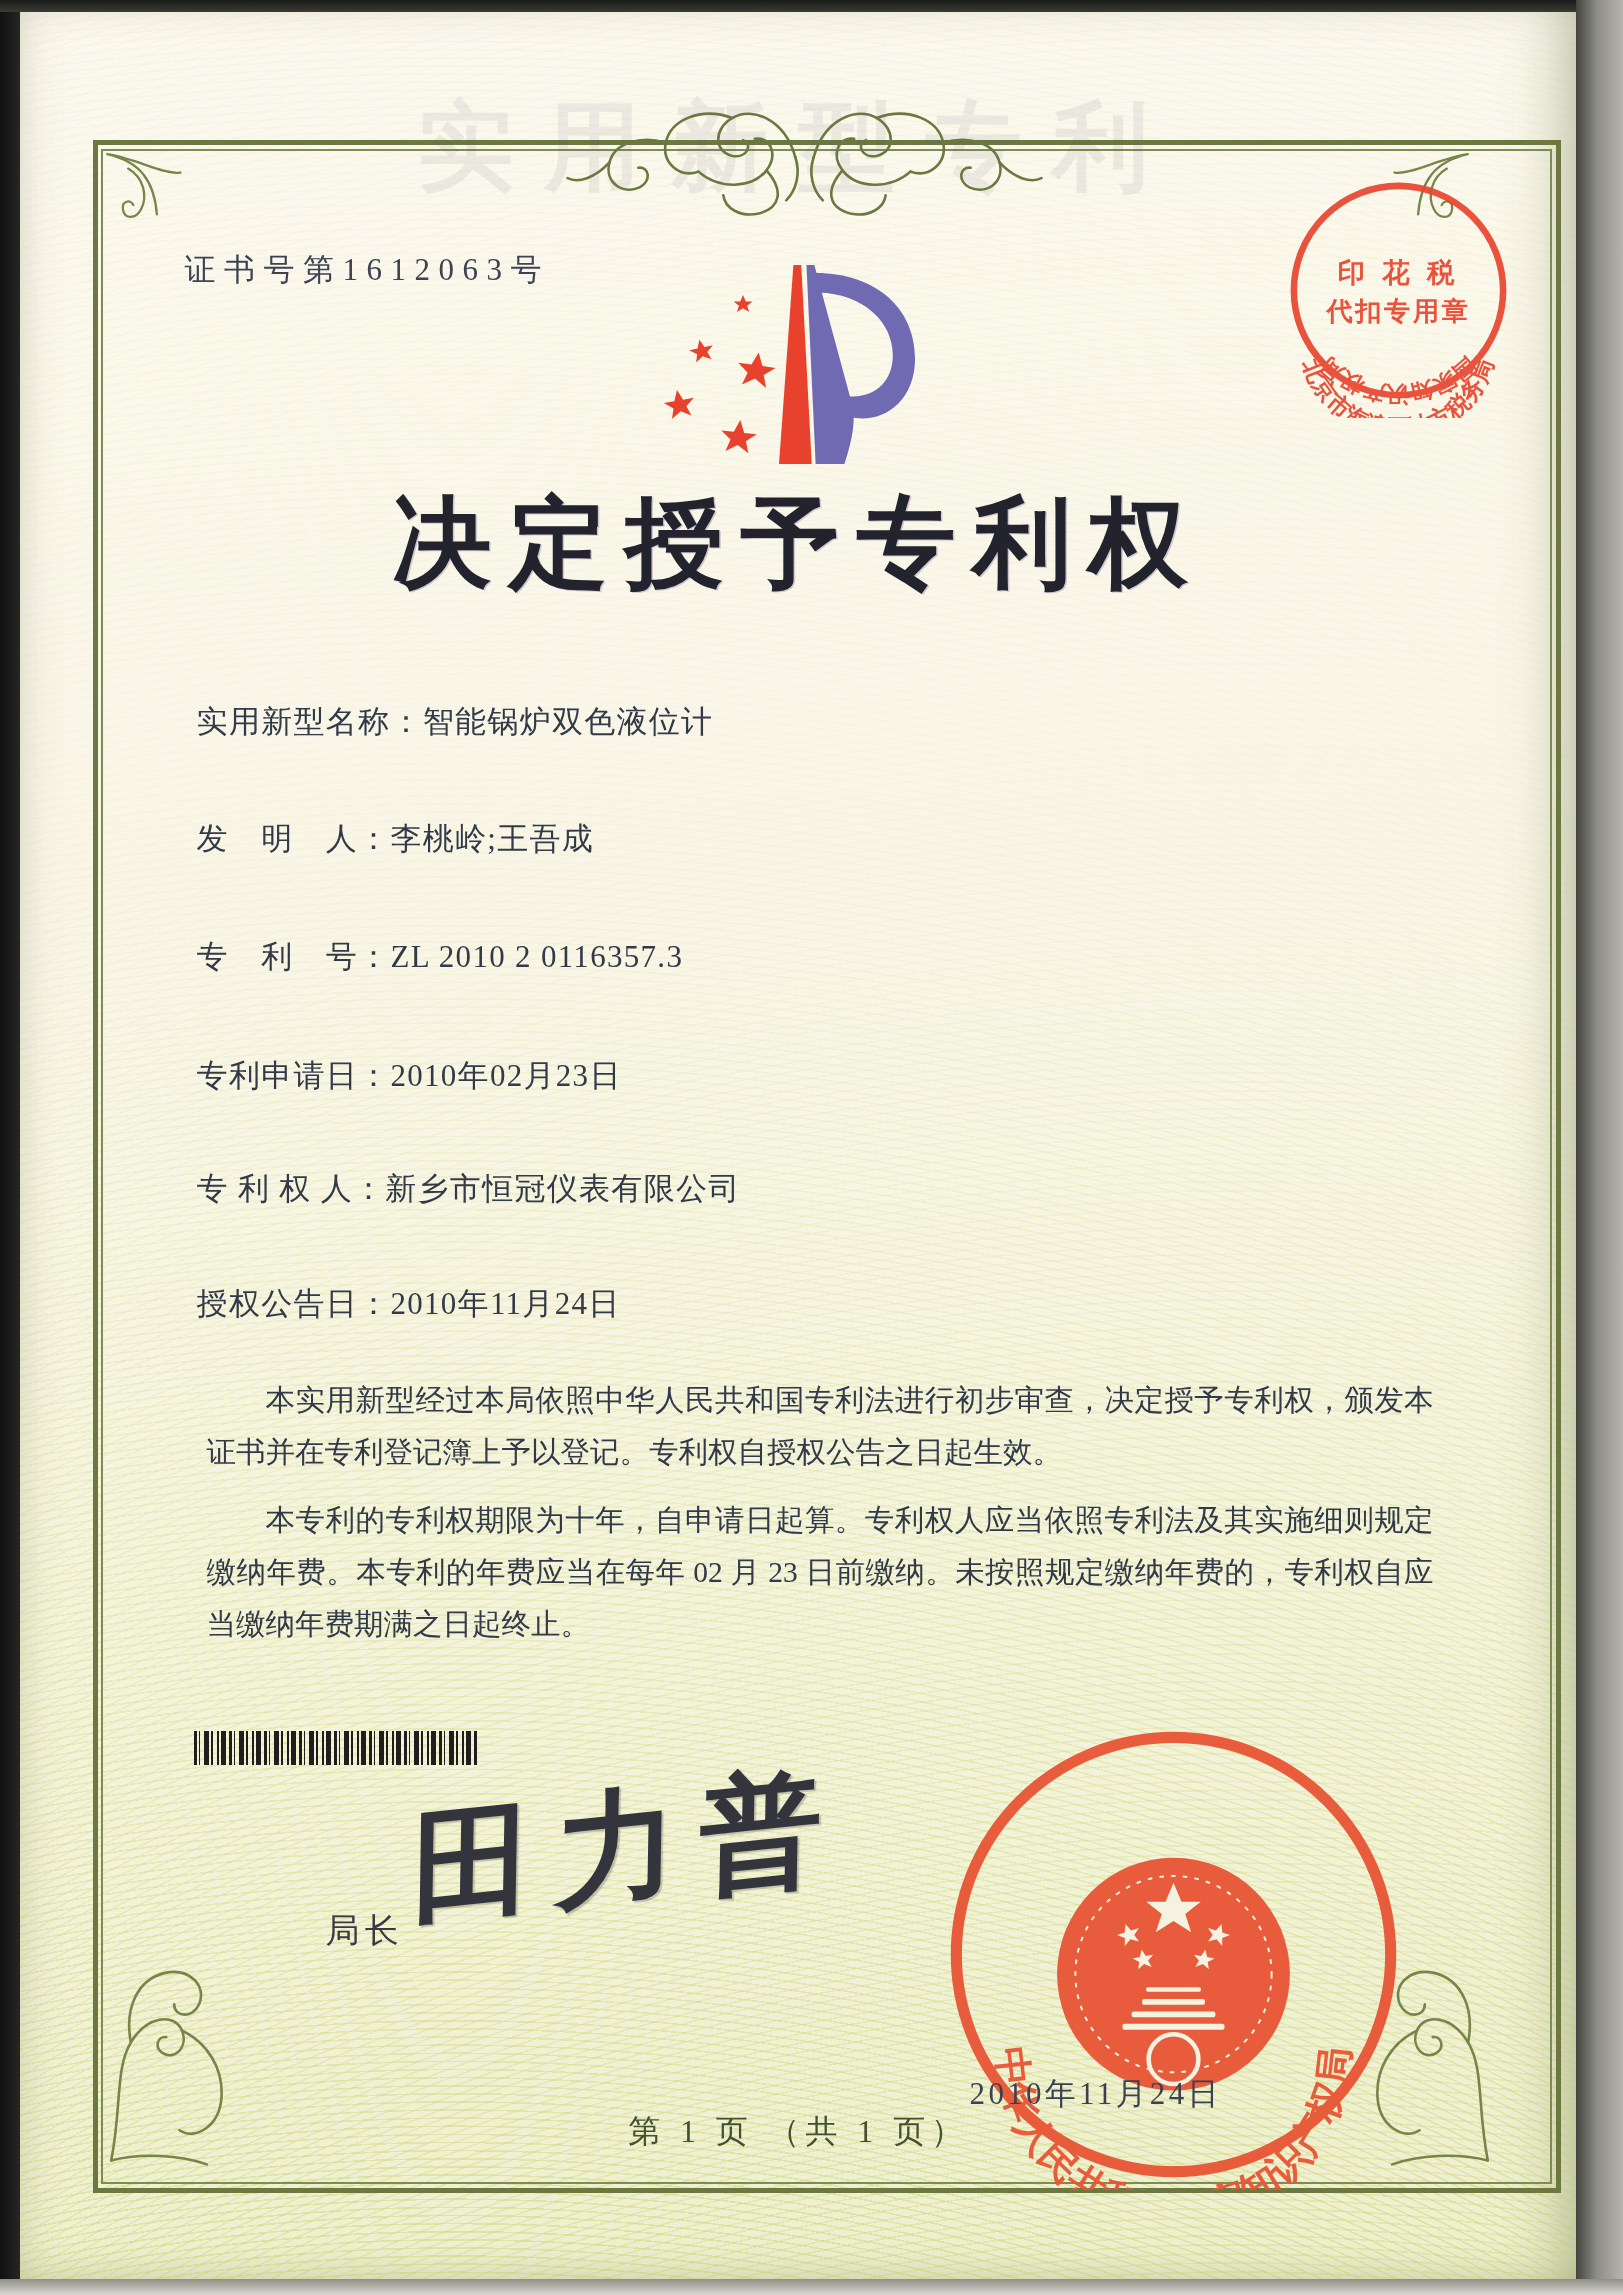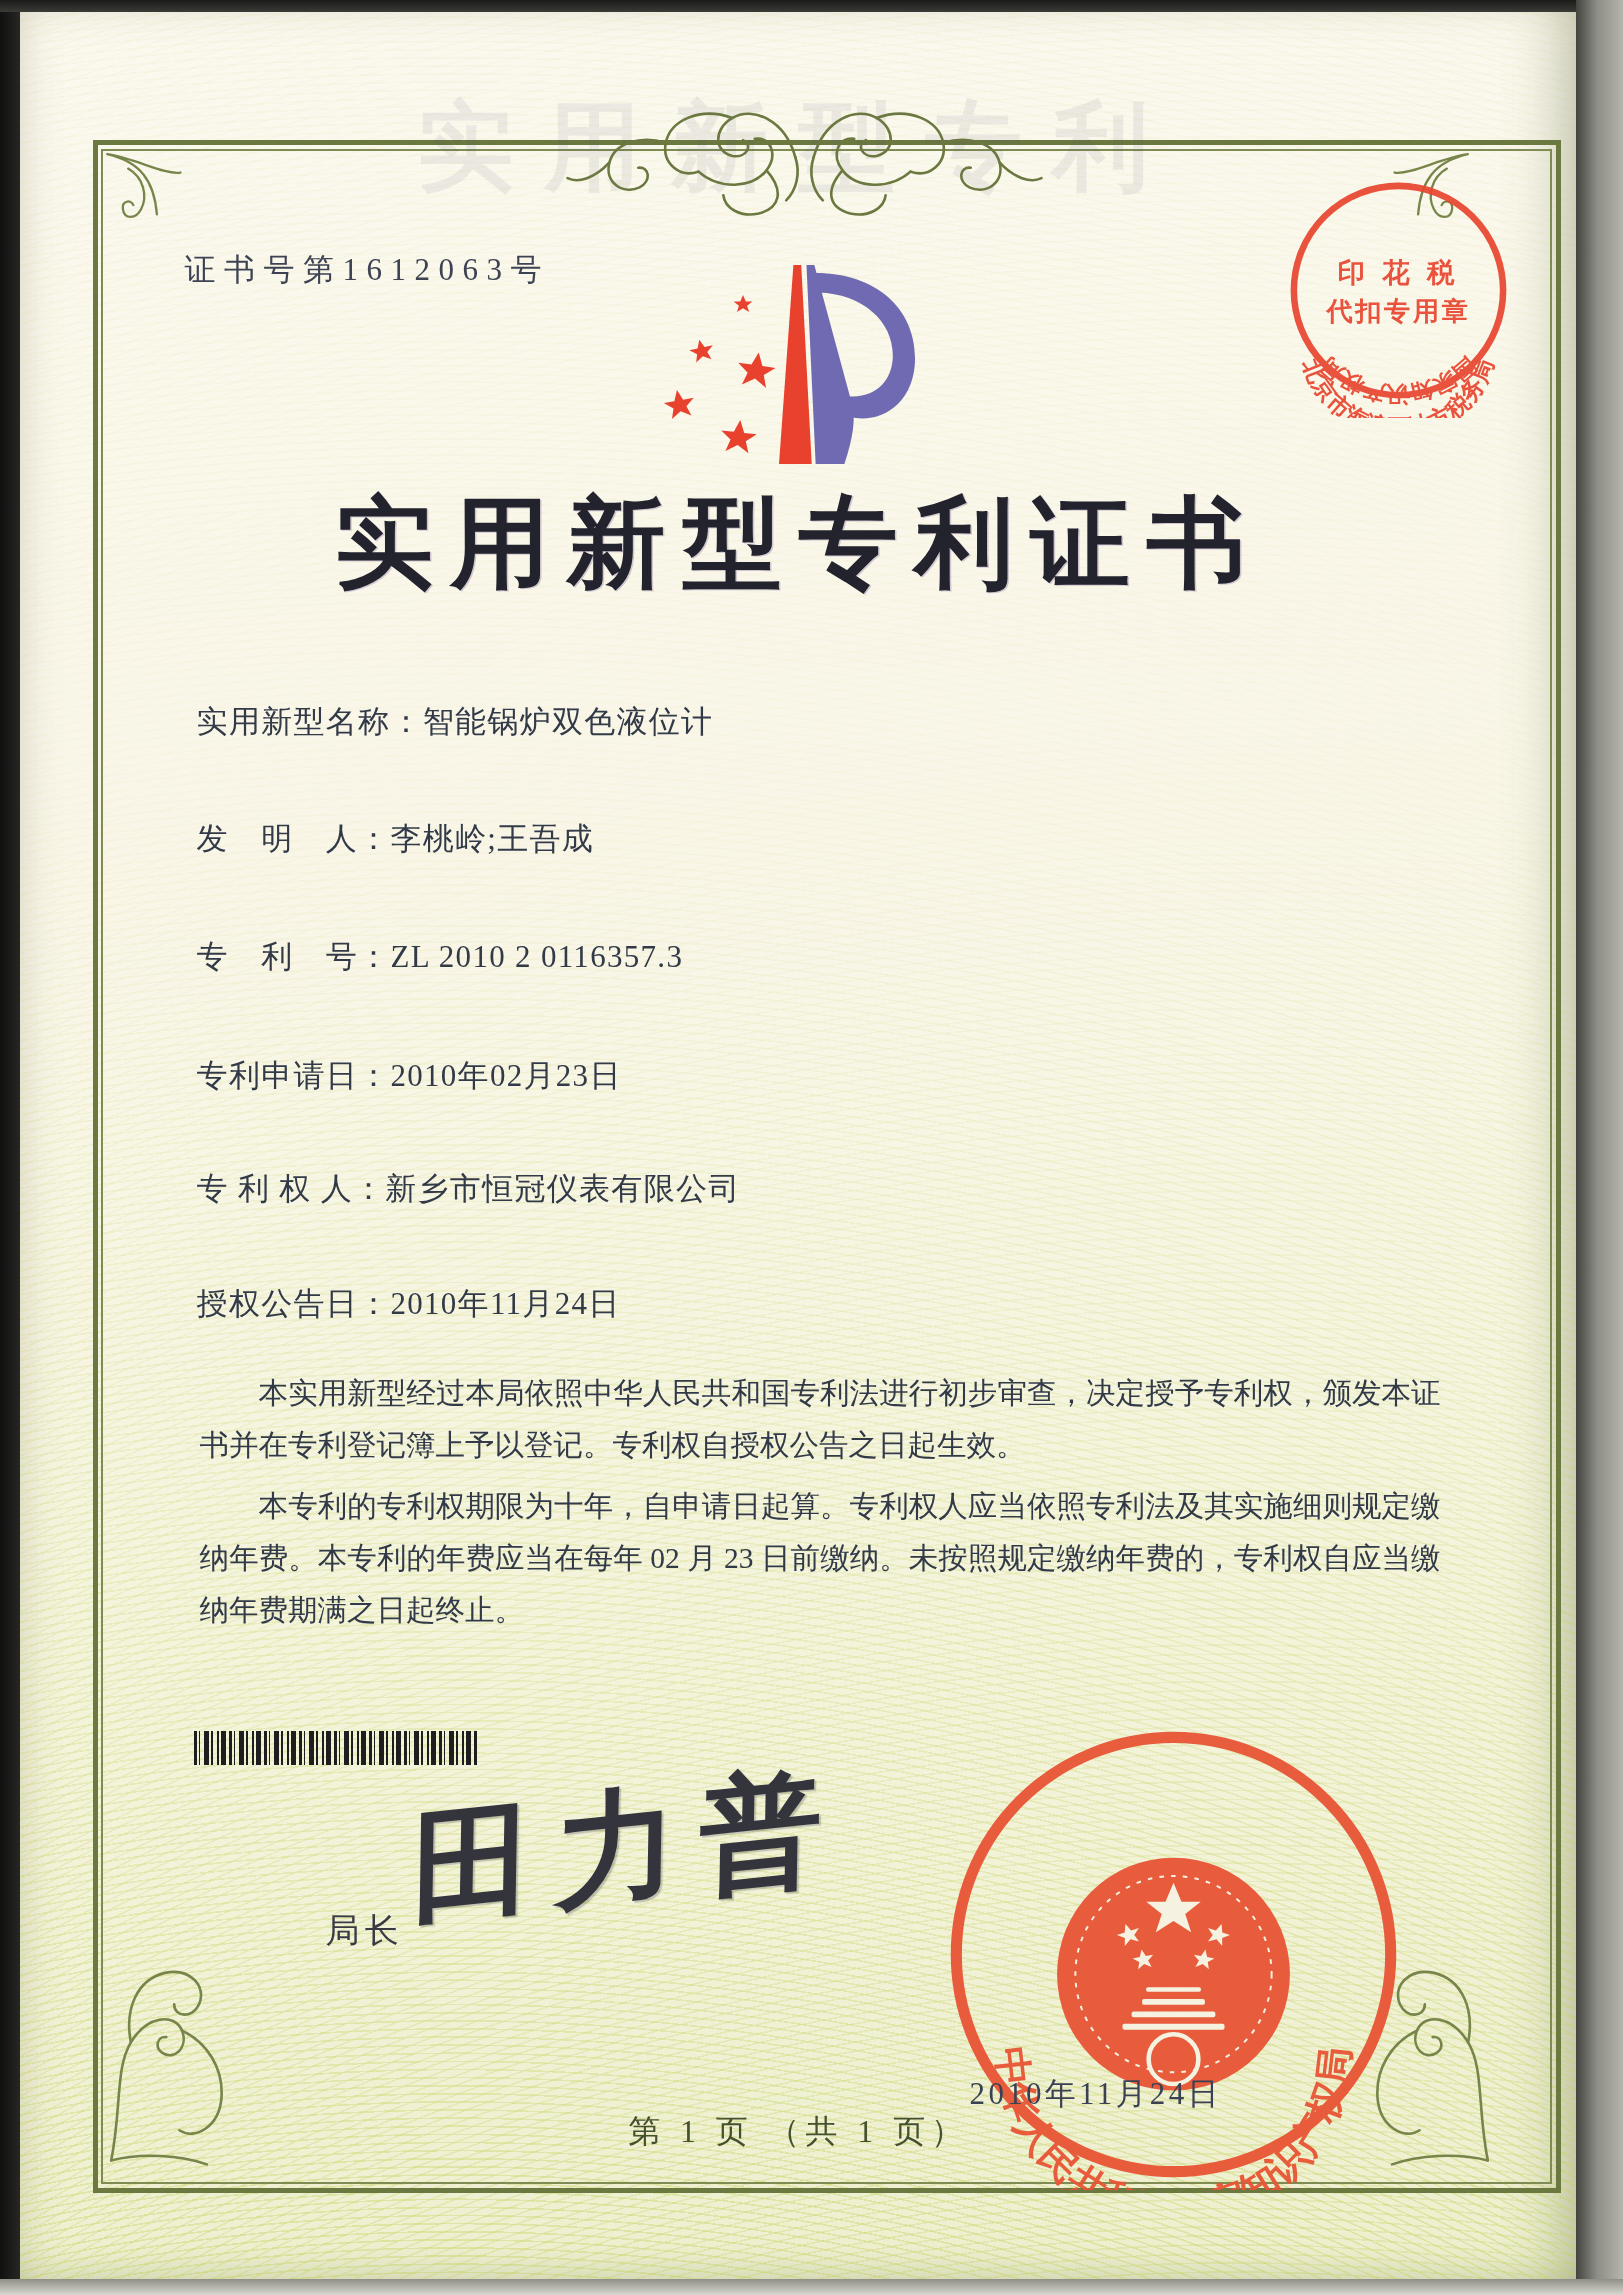--- a/index.html
+++ b/index.html
@@ -44,21 +44,21 @@
   .title{
     position:absolute;left:33px;top:466px;width:1492px;text-align:center;
     font-size:99px;font-weight:bold;letter-spacing:17px;color:#23232e;
     text-shadow:1.3px 1.3px 0 rgba(90,60,140,.25);
   }
 
   .field{position:absolute;left:177px;font-size:31px;color:#323a48;letter-spacing:1.3px;white-space:nowrap;}
   .f0{top:689px}.f1{top:806px}.f2{top:924px}.f3{top:1043px}.f4{top:1156px}.f5{top:1271px}
 
   .paras{position:absolute;left:171px;top:1346px;width:1259px;font-size:29.5px;line-height:52px;color:#323a48;text-align:justify;}
-  .paras p{margin:9px;text-indent:59px;}
+  .paras p{margin:16px;text-indent:59px;}
 
   .barcode{
     position:absolute;left:174px;top:1719px;width:283px;height:34px;
     background:repeating-linear-gradient(90deg,
       #1e1e1e 0 2.6px,transparent 2.6px 4.6px,
       #1e1e1e 4.6px 5.9px,transparent 5.9px 9.8px,
       #1e1e1e 9.8px 15px,transparent 15px 17px,
       #1e1e1e 17px 19px,transparent 19px 23px,
       #1e1e1e 23px 25px,transparent 25px 27px,
       #1e1e1e 27px 32px,transparent 32px 35px);
@@ -176,21 +176,21 @@
       <text font-size="36" fill="#e8462f" font-weight="bold">
         <textPath href="#taxTop" startOffset="50%" text-anchor="middle">北京市海淀区地方税务局</textPath>
       </text>
       <text font-size="34" fill="#e8462f" font-weight="bold">
         <textPath href="#taxBottom" startOffset="50%" text-anchor="middle">国家知识产权局</textPath>
       </text>
       <text x="195" y="182" text-anchor="middle" font-size="42" letter-spacing="8" fill="#e8462f" font-weight="bold">印 花 税</text>
       <text x="195" y="240" text-anchor="middle" font-size="40" letter-spacing="4" fill="#e8462f" font-weight="bold">代扣专用章</text>
     </svg>
 
-    <div class="title">实用新型专利证书</div>
+    <div class="title">决定授予专利权</div>
 
     <div class="field f0"><span>实用新型名称：</span><span>智能锅炉双色液位计</span></div>
     <div class="field f1"><span>发　明　人：</span><span>李桃岭;王吾成</span></div>
     <div class="field f2"><span>专　利　号：</span><span>ZL 2010 2 0116357.3</span></div>
     <div class="field f3"><span>专利申请日：</span><span>2010年02月23日</span></div>
     <div class="field f4"><span>专 利 权 人：</span><span>新乡市恒冠仪表有限公司</span></div>
     <div class="field f5"><span>授权公告日：</span><span>2010年11月24日</span></div>
 
     <div class="paras">
       <p>本实用新型经过本局依照中华人民共和国专利法进行初步审查，决定授予专利权，颁发本证书并在专利登记簿上予以登记。专利权自授权公告之日起生效。</p>

